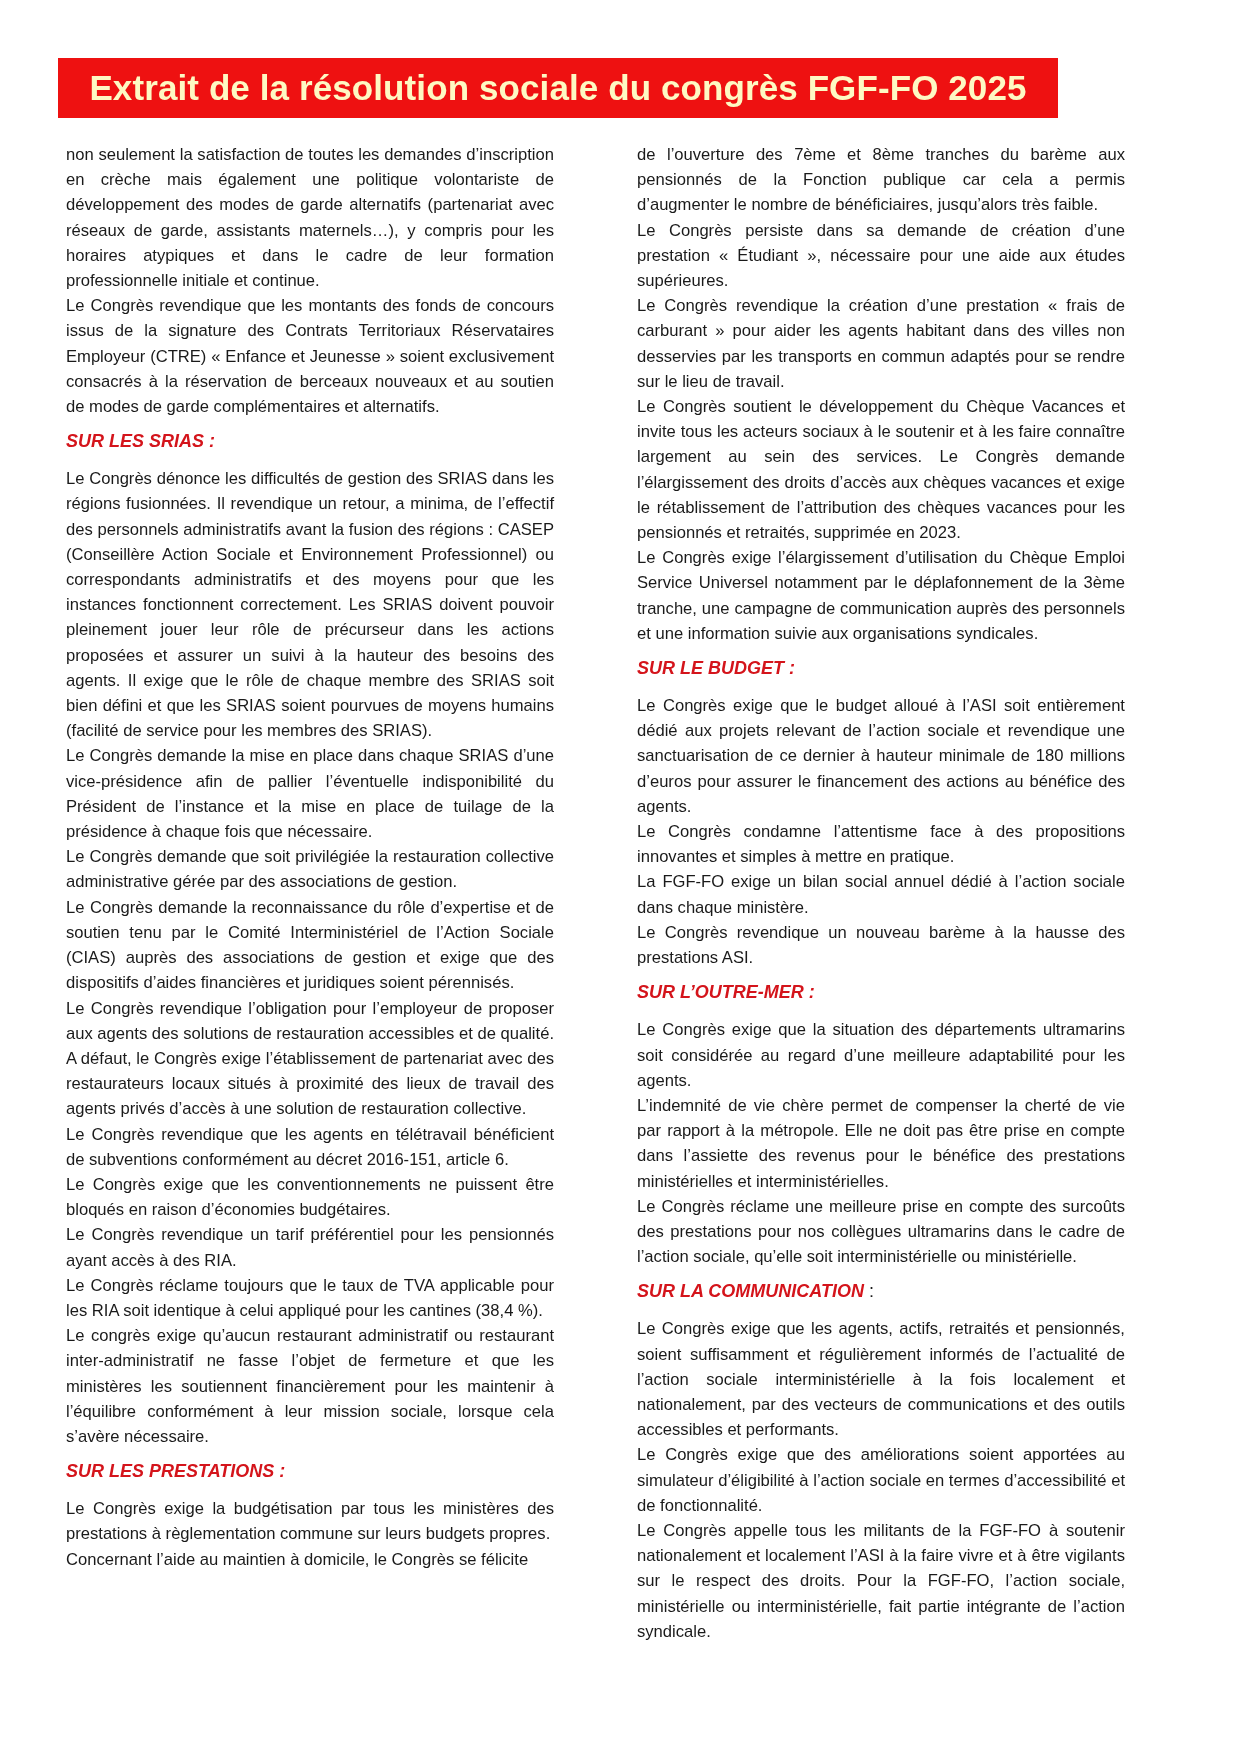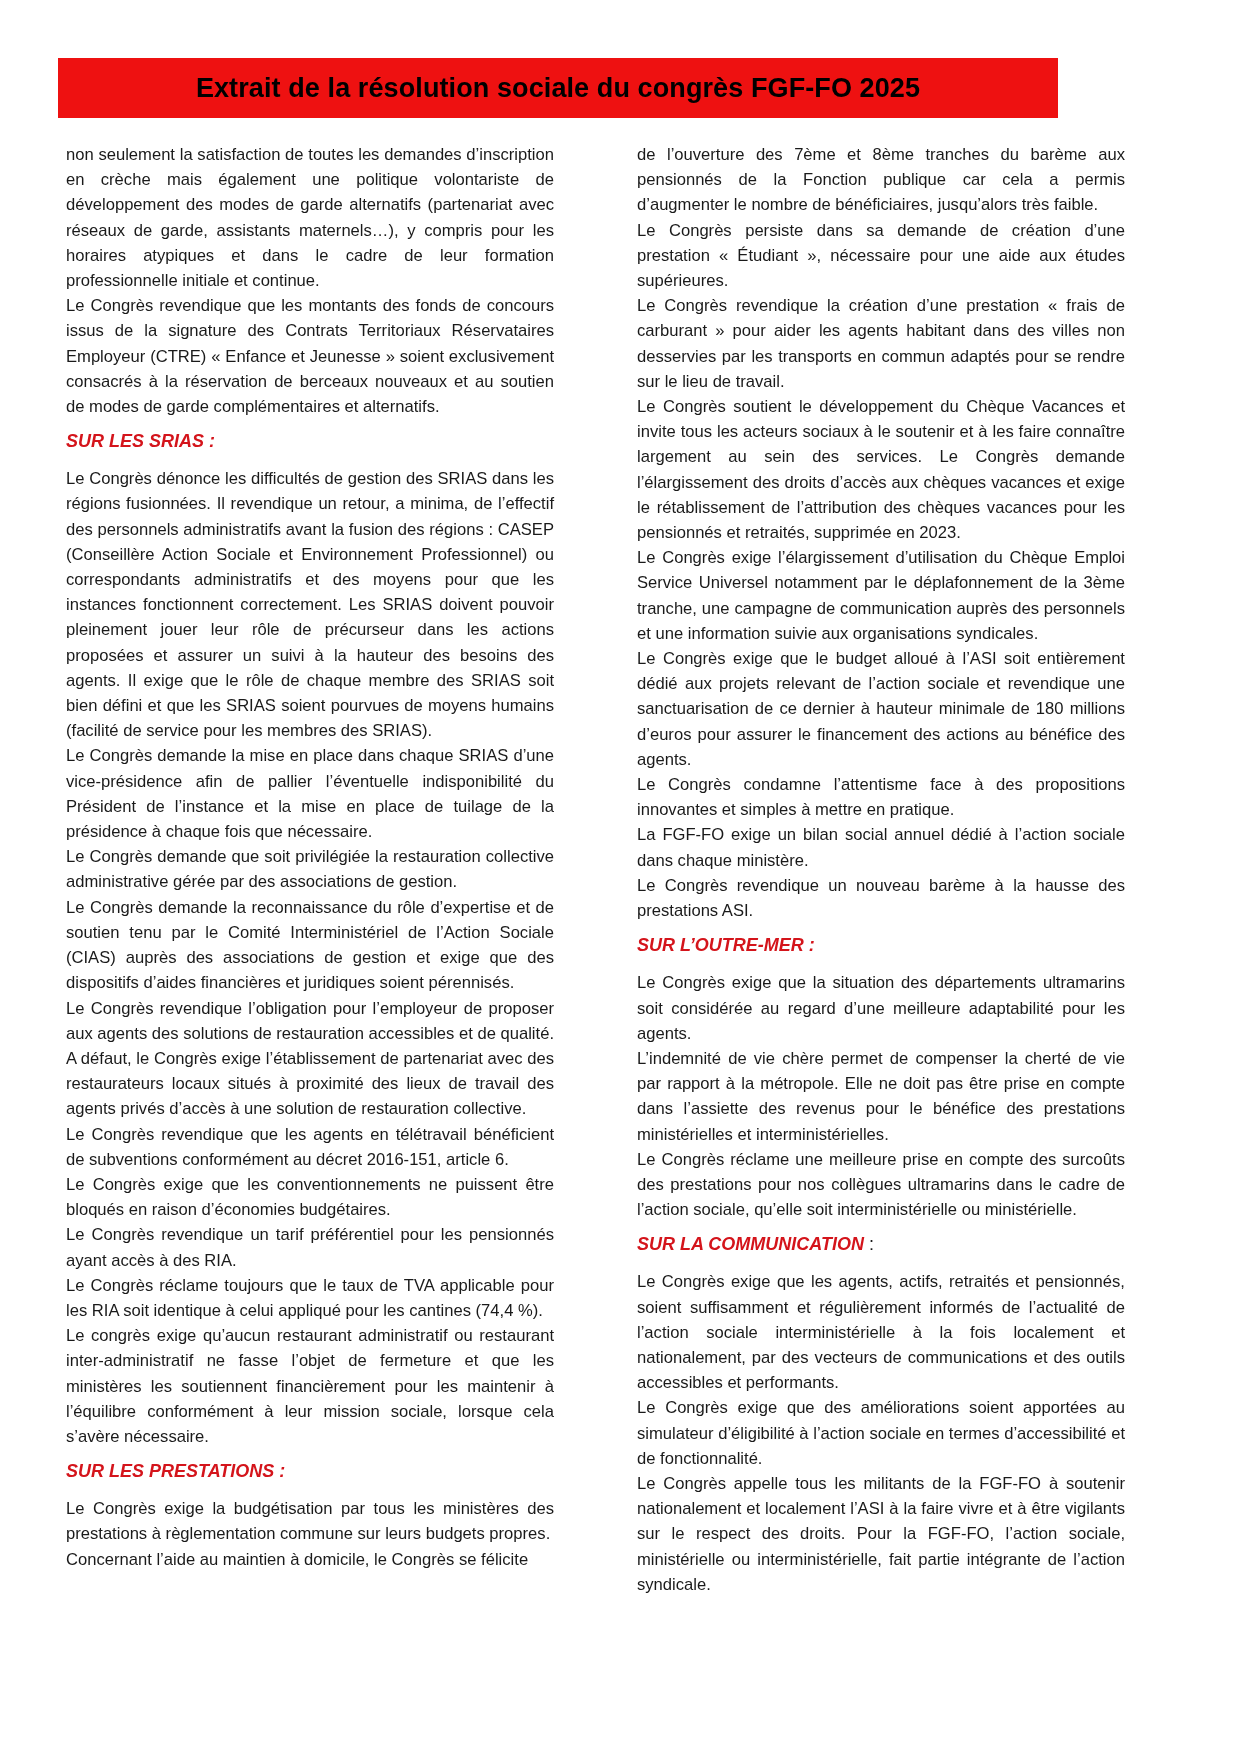--- a/index.html
+++ b/index.html
@@ -1,20 +1,20 @@
 <!DOCTYPE html>
 <html><head>
 <meta charset="utf-8">
 <style>
   html, body { margin: 0; padding: 0; background: #ffffff; }
   body { width: 1240px; height: 1754px; position: relative; overflow: hidden;
          font-family: "Liberation Sans", "DejaVu Sans", sans-serif; color: #1a1a1a; }
   .banner { position: absolute; left: 58px; top: 58px; width: 1000px; height: 60px;
             background: #ee1111; display: flex; align-items: center; justify-content: center; }
-  .banner h1 { margin: 0; color: #000000; font-size: 27px; font-weight: bold; letter-spacing: 0.1px;
+  .banner h1 { margin: 0; color: #fef9c3; font-size: 35px; font-weight: bold; letter-spacing: 0.1px;
                font-family: "Liberation Sans", "DejaVu Sans", sans-serif; }
   .col { position: absolute; top: 142px; width: 488px; font-size: 16.6px; line-height: 25.2px; }
   .col.left { left: 66px; }
   .col.right { left: 637px; }
   .p { margin: 0; text-align: justify; hyphens: manual; }
   .heading { margin: 10px 0 12px 0; color: #d4141b; font-weight: bold; font-style: italic;
              font-size: 18px; line-height: 25px; }
   .heading .colon-plain { color: #1a1a1a; font-style: normal; font-weight: normal; }
 </style>
 </head>
@@ -31,35 +31,36 @@
   <div class="heading">SUR LES SRIAS :</div>
   <p class="p">Le Congrès dénonce les difficultés de gestion des SRIAS dans les régions fusionnées. Il revendique un retour, a minima, de l’effectif des personnels administratifs avant la fusion des régions : CASEP (Conseillère Action Sociale et Environnement Professionnel) ou correspondants administratifs et des moyens pour que les instances fonctionnent correctement. Les SRIAS doivent pouvoir pleinement jouer leur rôle de précurseur dans les actions proposées et assurer un suivi à la hauteur des besoins des agents. Il exige que le rôle de chaque membre des SRIAS soit bien défini et que les SRIAS soient pourvues de moyens humains (facilité de service pour les membres des SRIAS).</p>
   <p class="p">Le Congrès demande la mise en place dans chaque SRIAS d’une vice-présidence afin de pallier l’éventuelle indisponibilité du Président de l’instance et la mise en place de tuilage de la présidence à chaque fois que nécessaire.</p>
 
   <p class="p">Le Congrès demande que soit privilégiée la restauration collective administrative gérée par des associations de gestion.</p>
   <p class="p">Le Congrès demande la reconnaissance du rôle d’expertise et de soutien tenu par le Comité Interministériel de l’Action Sociale (CIAS) auprès des associations de gestion et exige que des dispositifs d’aides financières et juridiques soient pérennisés.</p>
   <p class="p">Le Congrès revendique l’obligation pour l’employeur de proposer aux agents des solutions de restauration accessibles et de qualité. A défaut, le Congrès exige l’établissement de partenariat avec des restaurateurs locaux situés à proximité des lieux de travail des agents privés d’accès à une solution de restauration collective.</p>
   <p class="p">Le Congrès revendique que les agents en télétravail bénéficient de subventions conformément au décret 2016-151, article 6.</p>
   <p class="p">Le Congrès exige que les conventionnements ne puissent être bloqués en raison d’économies budgétaires.</p>
   <p class="p">Le Congrès revendique un tarif préférentiel pour les pensionnés ayant accès à des RIA.</p>
-  <p class="p">Le Congrès réclame toujours que le taux de TVA applicable pour les RIA soit identique à celui appliqué pour les cantines (74,4 %).</p>
+  <p class="p">Le Congrès réclame toujours que le taux de TVA applicable pour les RIA soit identique à celui appliqué pour les cantines (38,4 %).</p>
   <p class="p">Le congrès exige qu’aucun restaurant administratif ou restaurant inter-administratif ne fasse l’objet de fermeture et que les ministères les soutiennent financièrement pour les maintenir à l’équilibre conformément à leur mission sociale, lorsque cela s’avère nécessaire.</p>
 
   <div class="heading">SUR LES PRESTATIONS :</div>
   <p class="p">Le Congrès exige la budgétisation par tous les ministères des prestations à règlementation commune sur leurs budgets propres.</p>
   <p class="p">Concernant l’aide au maintien à domicile, le Congrès se félicite</p>
 </div>
 
 <div class="col right">
   <p class="p">de l’ouverture des 7ème et 8ème tranches du barème aux pensionnés de la Fonction publique car cela a permis d’augmenter le nombre de bénéficiaires, jusqu’alors très faible.</p>
   <p class="p">Le Congrès persiste dans sa demande de création d’une prestation « Étudiant », nécessaire pour une aide aux études supérieures.</p>
   <p class="p">Le Congrès revendique la création d’une prestation « frais de carburant » pour aider les agents habitant dans des villes non desservies par les transports en commun adaptés pour se rendre sur le lieu de travail.</p>
   <p class="p">Le Congrès soutient le développement du Chèque Vacances et invite tous les acteurs sociaux à le soutenir et à les faire connaître largement au sein des services. Le Congrès demande l’élargissement des droits d’accès aux chèques vacances et exige le rétablissement de l’attribution des chèques vacances pour les pensionnés et retraités, supprimée en 2023.</p>
   <p class="p">Le Congrès exige l’élargissement d’utilisation du Chèque Emploi Service Universel notamment par le déplafonnement de la 3ème tranche, une campagne de communication auprès des personnels et une information suivie aux organisations syndicales.</p>
 
+  <div class="heading">SUR LE BUDGET :</div>
   <p class="p">Le Congrès exige que le budget alloué à l’ASI soit entièrement dédié aux projets relevant de l’action sociale et revendique une sanctuarisation de ce dernier à hauteur minimale de 180 millions d’euros pour assurer le financement des actions au bénéfice des agents.</p>
   <p class="p">Le Congrès condamne l’attentisme face à des propositions innovantes et simples à mettre en pratique.</p>
   <p class="p">La FGF-FO exige un bilan social annuel dédié à l’action sociale dans chaque ministère.</p>
   <p class="p">Le Congrès revendique un nouveau barème à la hausse des prestations ASI.</p>
 
   <div class="heading">SUR L’OUTRE-MER :</div>
   <p class="p">Le Congrès exige que la situation des départements ultramarins soit considérée au regard d’une meilleure adaptabilité pour les agents.</p>
   <p class="p">L’indemnité de vie chère permet de compenser la cherté de vie par rapport à la métropole. Elle ne doit pas être prise en compte dans l’assiette des revenus pour le bénéfice des prestations ministérielles et interministérielles.</p>
   <p class="p">Le Congrès réclame une meilleure prise en compte des surcoûts des prestations pour nos collègues ultramarins dans le cadre de l’action sociale, qu’elle soit interministérielle ou ministérielle.</p>
 

